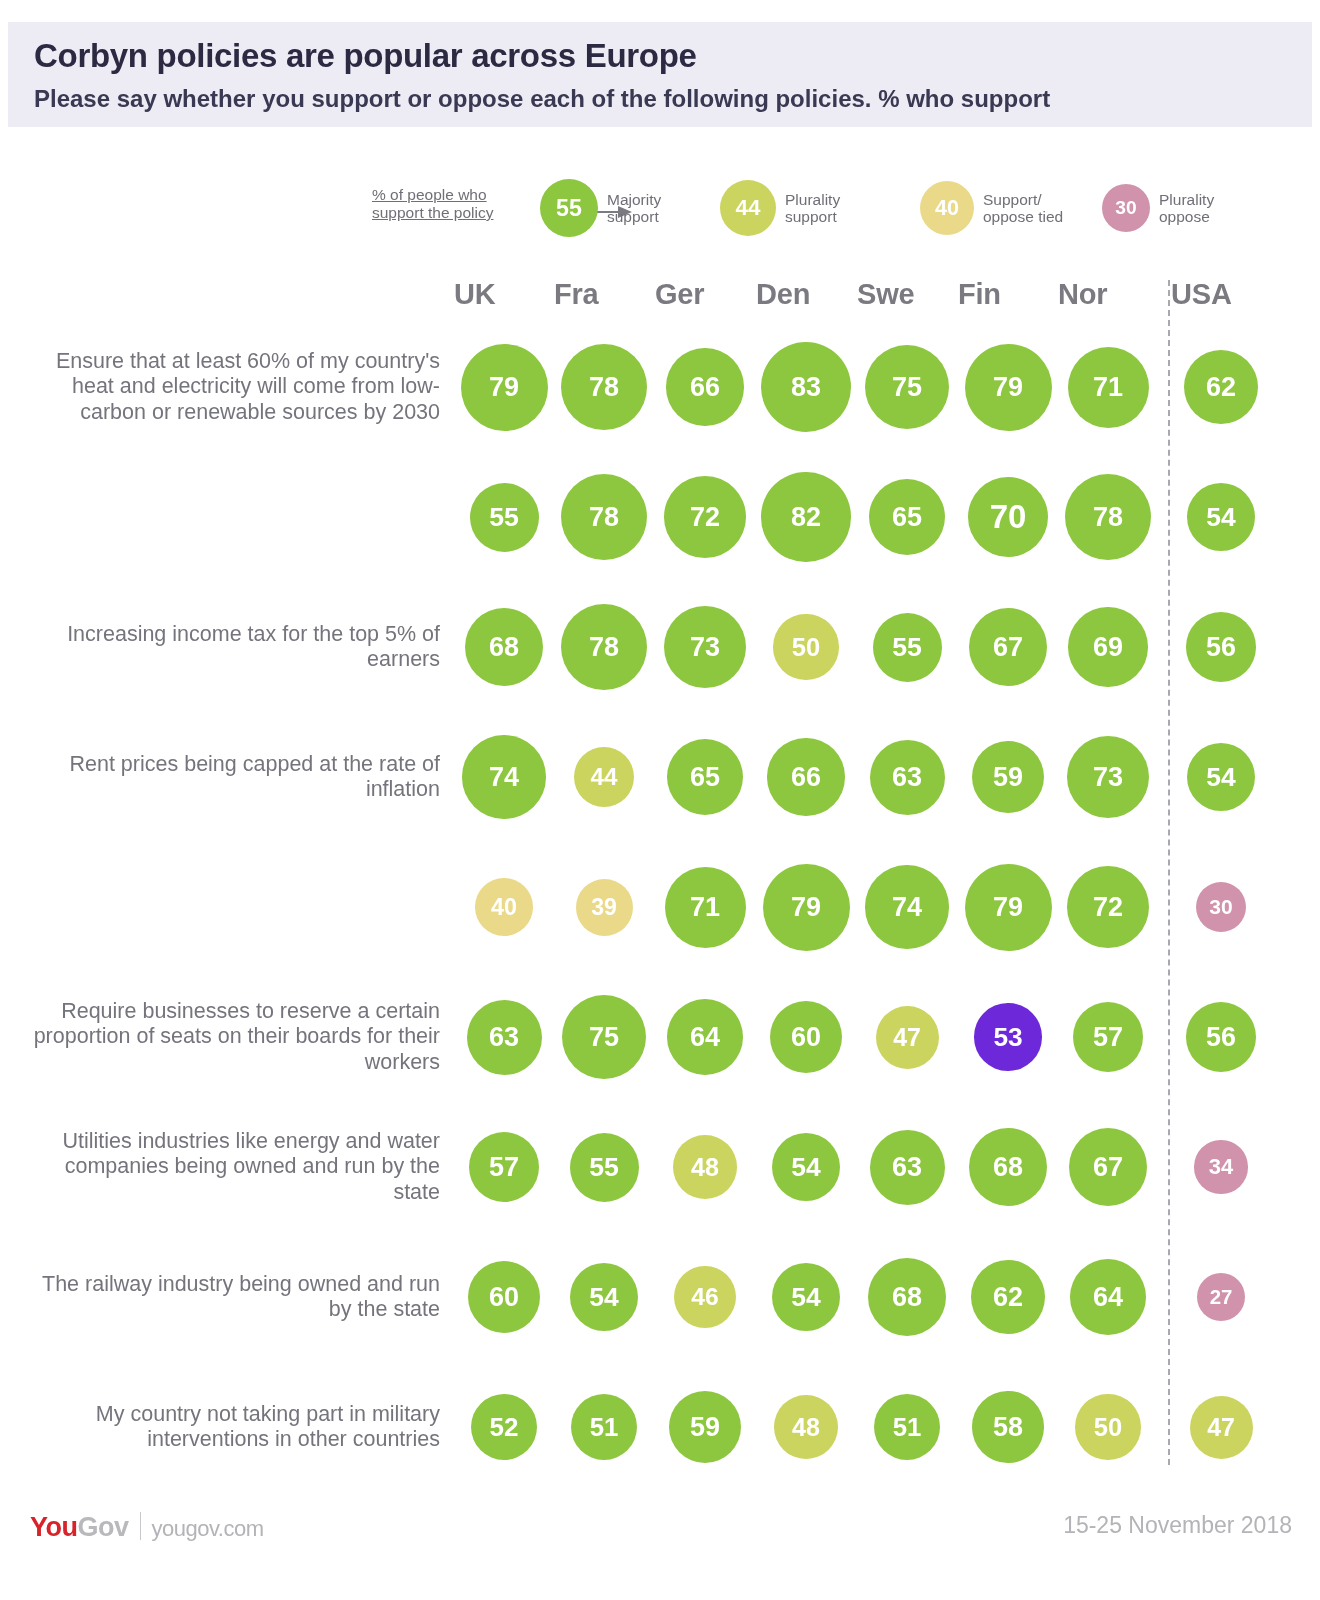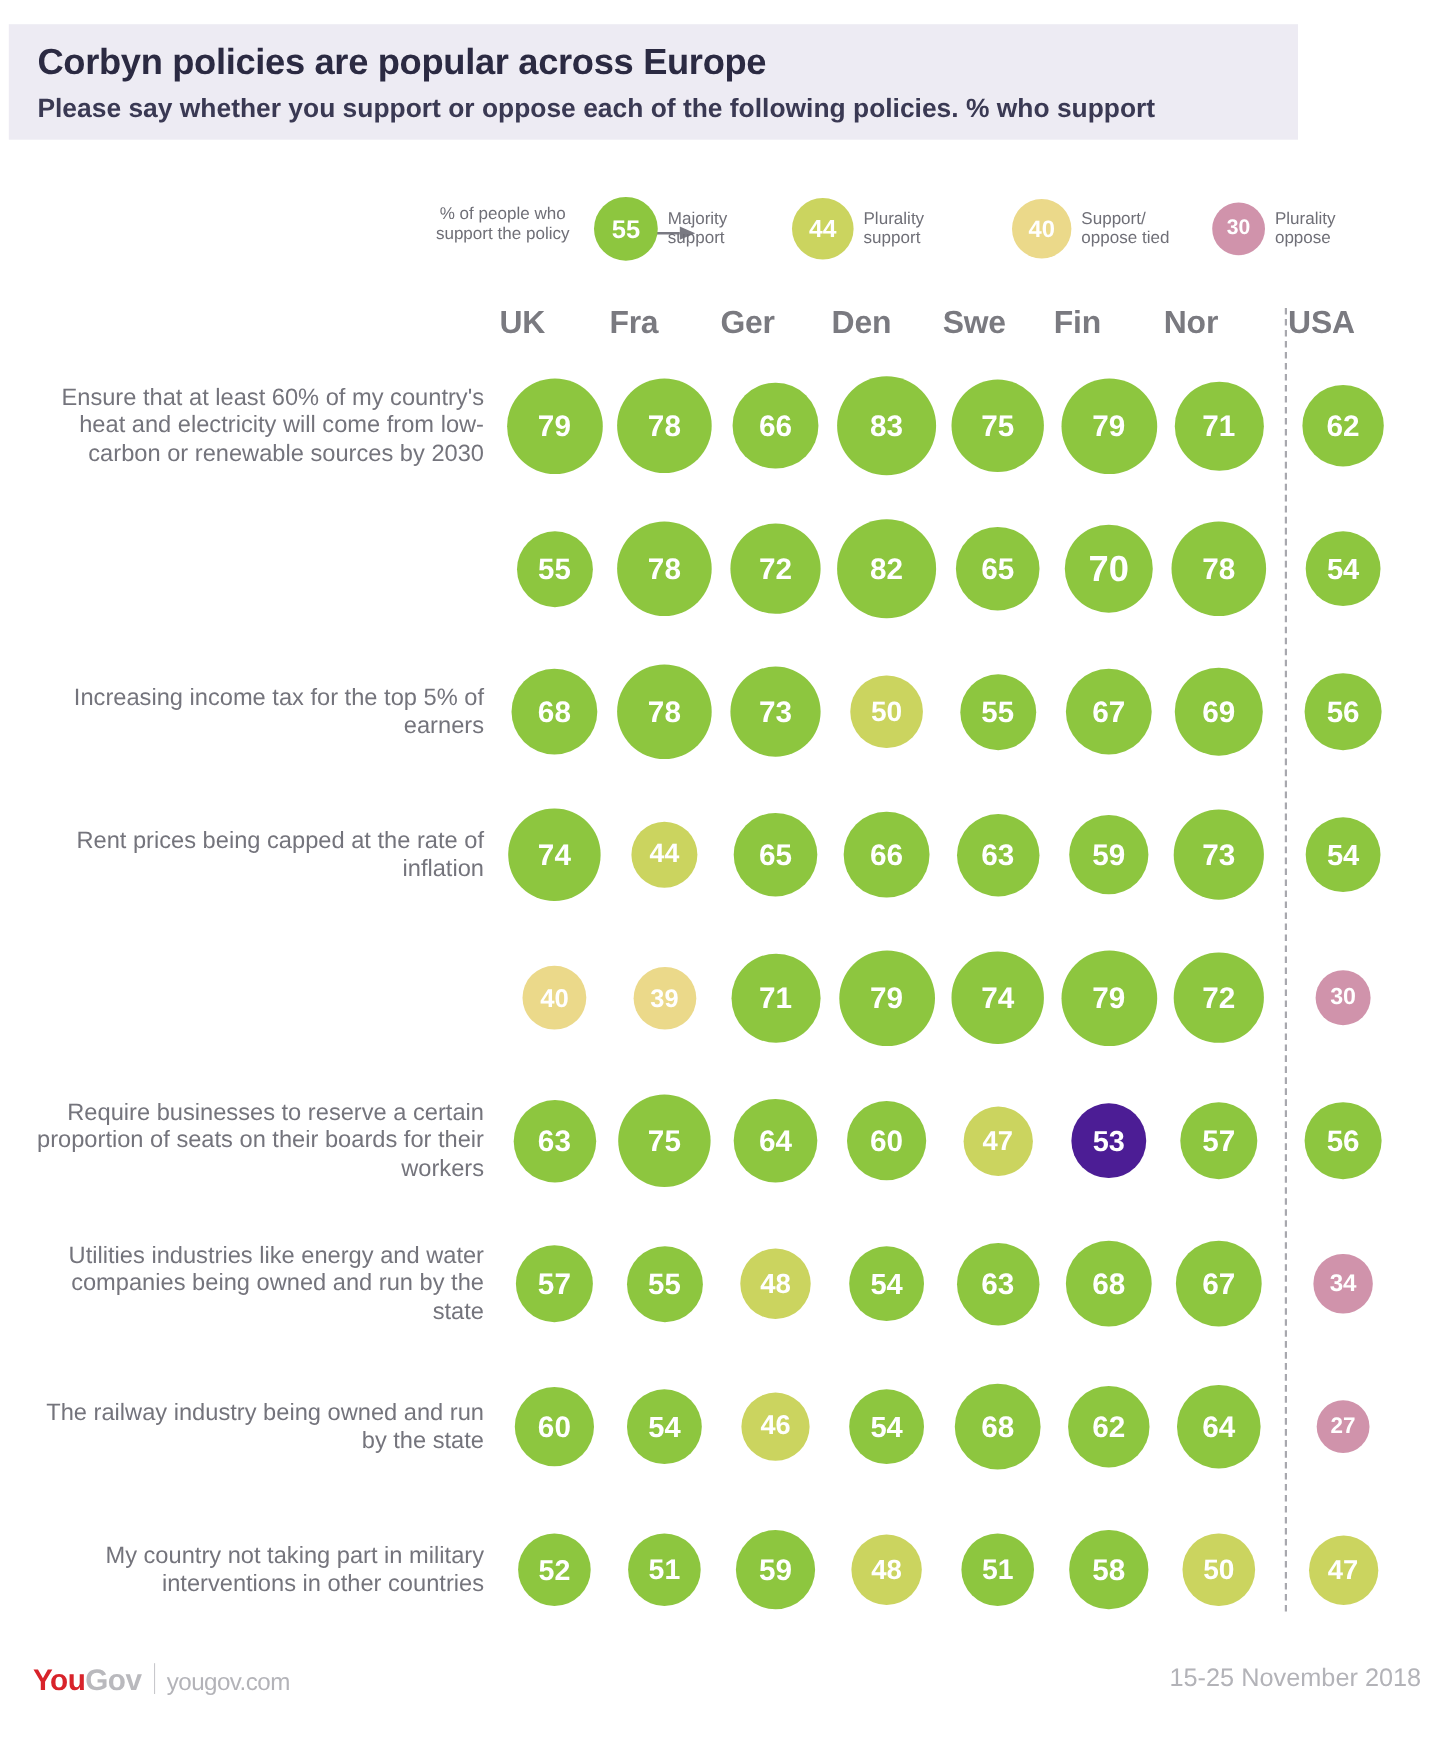--- a/index.html
+++ b/index.html
@@ -13,21 +13,21 @@
     font-family: "Liberation Sans", sans-serif;
     overflow: hidden;
     position: relative;
   }
 
   
   #header-band {
     position: absolute;
     left: 8px;
     top: 22px;
-    width: 1172px;
+    width: 1304px;
     height: 105px;
     background: #edebf3;
     box-sizing: border-box;
     padding: 16px 16px 0 26px;
   }
   #chart-title {
     font-size: 33px;
     font-weight: bold;
     color: #2b2a42;
     letter-spacing: -0.3px;
@@ -72,24 +72,25 @@
     font-size: 15.5px;
     color: #6f6f77;
     line-height: 1.12;
     white-space: nowrap;
   }
   #legend-annotation {
     position: absolute;
     left: 0;
     top: 18px;
     width: 170px;
-    text-align: center;
+    text-align: left;
     font-size: 15.5px;
     color: #6f6f77;
     line-height: 1.14;
+    text-decoration: underline;
   }
 
   
   #col-headers {
     position: absolute;
     left: 0;
     top: 278px;
     width: 1320px;
     height: 40px;
   }
@@ -407,21 +408,21 @@
       <div class="bubble-cell" style="left: 655px;">
         <div class="bubble" style="width: 75.75px; height: 75.75px; font-size: 27px; background: rgb(141, 198, 63);">64</div>
       </div>
       <div class="bubble-cell" style="left: 756px;">
         <div class="bubble" style="width: 72.75px; height: 72.75px; font-size: 27px; background: rgb(141, 198, 63);">60</div>
       </div>
       <div class="bubble-cell" style="left: 857px;">
         <div class="bubble" style="width: 63px; height: 63px; font-size: 24.9px; background: rgb(203, 212, 95);">47</div>
       </div>
       <div class="bubble-cell" style="left: 958px;">
-        <div class="bubble" style="width: 67.5px; height: 67.5px; font-size: 26.25px; background: #4c1d95;">53</div>
+        <div class="bubble" style="width: 67.5px; height: 67.5px; font-size: 26.25px; background: #6d28d9;">53</div>
       </div>
       <div class="bubble-cell" style="left: 1058px;">
         <div class="bubble" style="width: 70.5px; height: 70.5px; font-size: 27px; background: rgb(141, 198, 63);">57</div>
       </div>
       <div class="bubble-cell" style="left: 1171px;">
         <div class="bubble" style="width: 69.75px; height: 69.75px; font-size: 26.925px; background: rgb(141, 198, 63);">56</div>
       </div>
     </div>
     <div class="grid-row">
       <div class="row-label">Utilities industries like energy and water companies being owned and run by the state</div>

